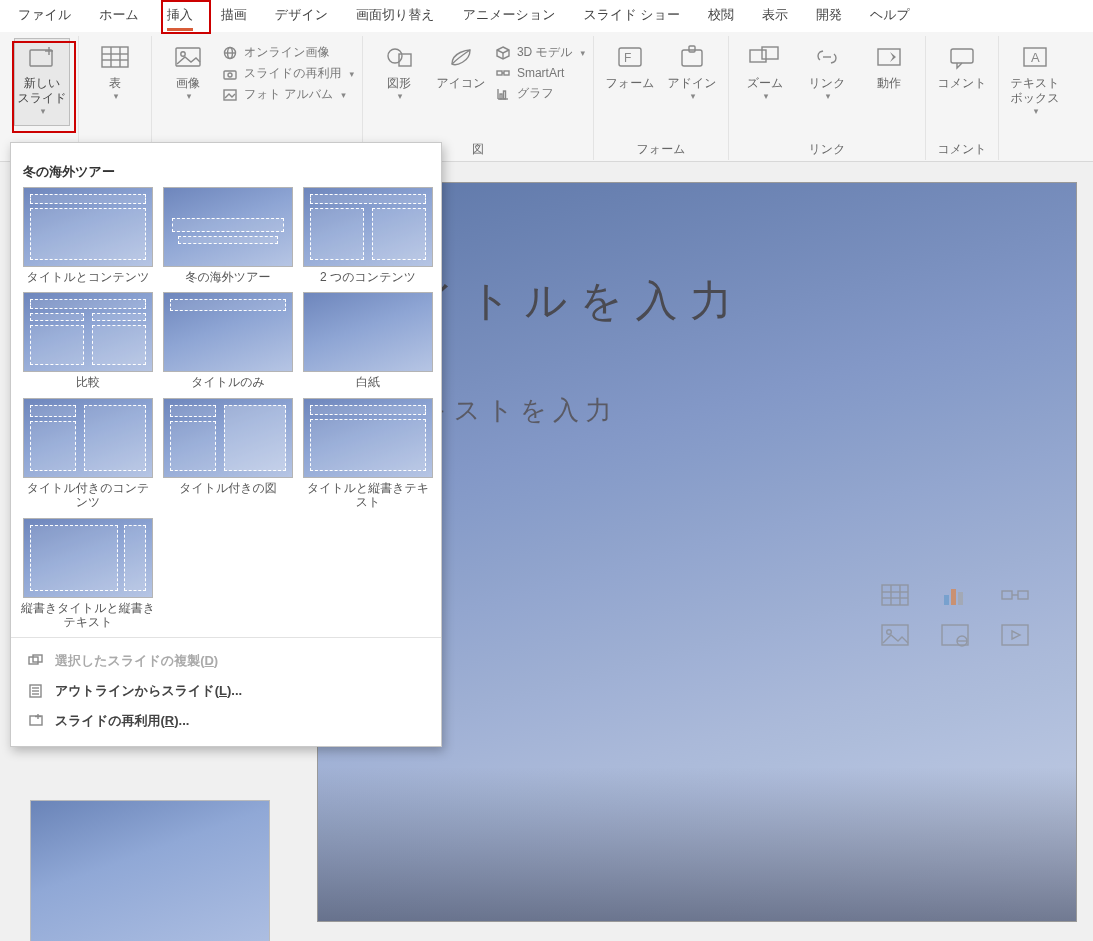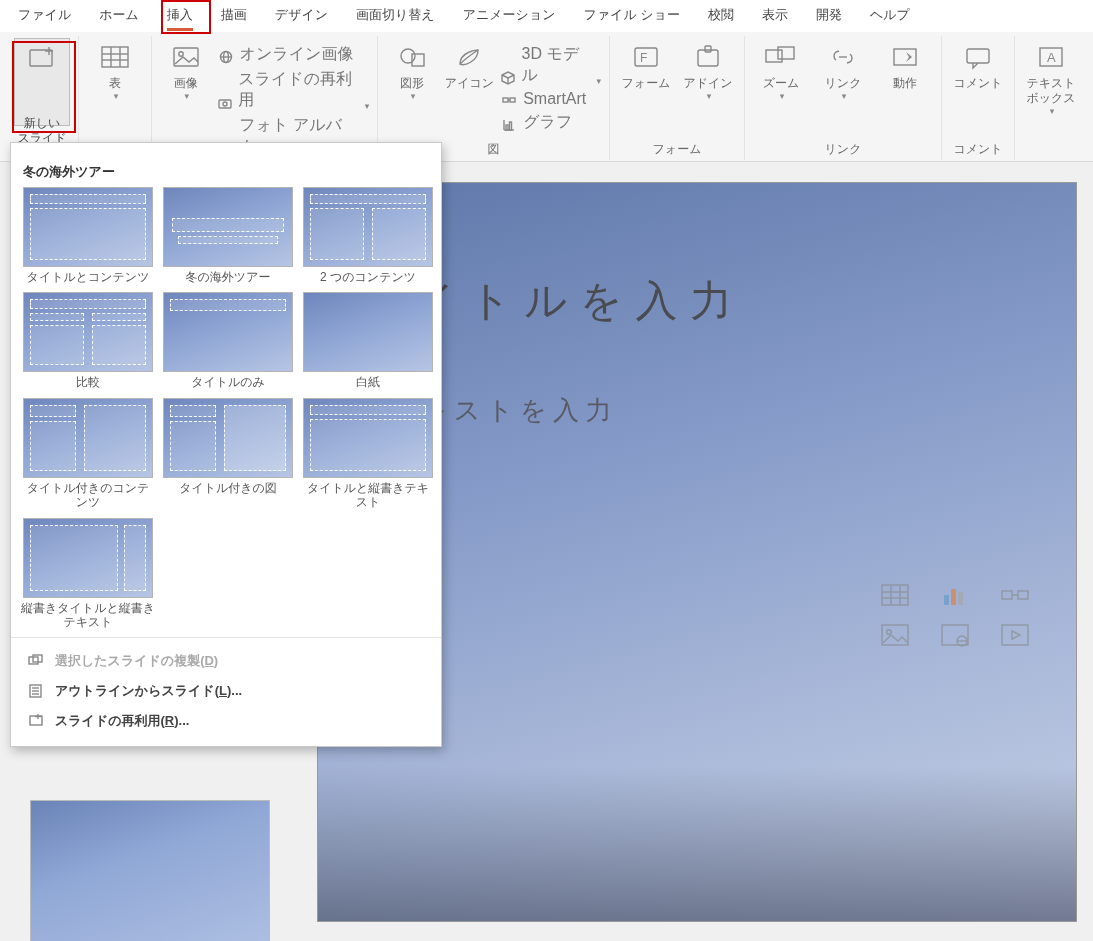--- a/index.html
+++ b/index.html
@@ -62,28 +62,28 @@
     font-size: 12px; color:#666; padding-bottom:2px;
   }
   .big-btn {
     display:flex; flex-direction:column; align-items:center;
     justify-content:flex-start; width:56px; cursor:pointer;
     padding-top:4px; color:#666;
   }
   .big-btn .ico { width:34px; height:30px; margin-bottom:4px; display:flex; align-items:center; justify-content:center; }
   .big-btn .lbl { font-size:12px; text-align:center; line-height:1.25; }
   .small-list { display:flex; flex-direction:column; gap:4px; padding-top:6px; }
-  .small-item { display:flex; align-items:flex-end; gap:6px; color:#777; font-size:16px; cursor:pointer; }
+  .small-item { display:flex; align-items:center; gap:6px; color:#777; font-size:12px; cursor:pointer; }
   .sm-ico { width:16px; height:16px; display:flex; align-items:center; justify-content:center; color:#888;}
   .chev::after{content:"▾"; font-size:9px; color:#888; margin-left:2px;}
 
   .new-slide-btn {
     display:flex; flex-direction:column; align-items:center; justify-content:flex-start;
     width:56px; height:88px; background:#e8e8e8; border:1px solid #bdbdbd;
-    padding-top:6px; cursor:pointer;gap:40px;
+    padding-top:6px; cursor:pointer;
   }
   .new-slide-btn .lbl{ font-size:12px; text-align:center; line-height:1.25; margin-top:2px;}
 
   
   .workspace {
     position:absolute; left:0; top:162px; right:0; bottom:0;
     display:flex;
   }
   .thumbrail {
     width:300px; background:#f0f0f0; padding:8px;
@@ -151,21 +151,21 @@
   <div class="tab">ファイル</div>
   <div class="tab">ホーム</div>
   <div class="tab active">
     <span>挿入</span>
     <span class="underline"></span>
   </div>
   <div class="tab">描画</div>
   <div class="tab">デザイン</div>
   <div class="tab">画面切り替え</div>
   <div class="tab">アニメーション</div>
-  <div class="tab">ファイル ショー</div>
+  <div class="tab">スライド ショー</div>
   <div class="tab">校閲</div>
   <div class="tab">表示</div>
   <div class="tab">開発</div>
   <div class="tab">ヘルプ</div>
 </div>
 
 <div class="ribbon">
 
   <div class="group" style="border-right:1px solid #e3e3e3;">
     <div class="new-slide-btn chev">

